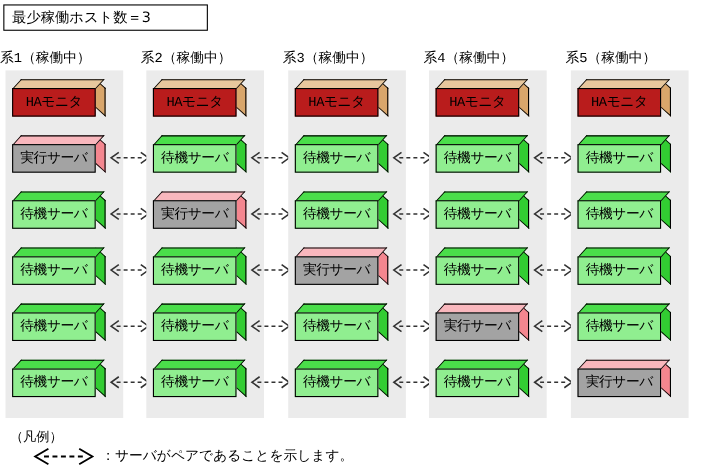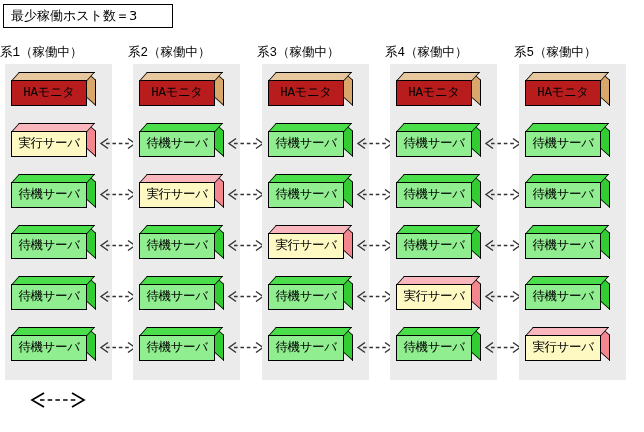--- a/index.html
+++ b/index.html
@@ -14,21 +14,21 @@
     font-family: "DejaVu Sans", "Liberation Sans", sans-serif;
     color: #000000;
     overflow: hidden;
   }
 
   
   #title-box {
     position: absolute;
     left: 3px;
     top: 4px;
-    width: 170px;
+    width: 186px;
     height: 24px;
     border: 1px solid #000000;
     background: #ffffff;
     display: flex;
     align-items: center;
     box-sizing: border-box;
   }
   #title-box .txt {
     font-size: 13px;
     padding-left: 7px;
@@ -115,21 +115,21 @@
 
   
   .c-tan   .face { background: #b91c1c; }
   .c-tan   .top  { background: #e7c79d; }
   .c-tan   .side { background: #d9a66b; }
 
   .c-green .face { background: #90ee90; }
   .c-green .top  { background: #4ade4a; }
   .c-green .side { background: #32cd32; }
 
-  .c-pink  .face { background: #fef9c3; }
+  .c-pink  .face { background: #a3a3a3; }
   .c-pink  .top  { background: #f9b7bd; }
   .c-pink  .side { background: #f4868f; }
 
   
   .pair-arrow {
     position: absolute;
     width: 40px;
     height: 13px;
   }
   .pair-arrow svg { display: block; }
@@ -533,22 +533,24 @@
         <div class="side"></div>
         <div class="top"></div>
         <div class="face">
           <span class="lbl">実行サーバ</span>
         </div>
       </div>
     </div>
   </div>
 
 <div id="legend">
+  <div class="legend-title">（凡例）</div>
   <div class="legend-row">
     <span class="legend-arrow">
       <svg width="62" height="16" viewBox="0 0 62 16">
         <line x1="13" y1="8" x2="49" y2="8" stroke="#000" stroke-width="1.7" stroke-dasharray="4.5,3.2"></line>
         <polyline points="17,1 5,8 17,15" fill="none" stroke="#000" stroke-width="1.7"></polyline>
         <polyline points="45,1 57,8 45,15" fill="none" stroke="#000" stroke-width="1.7"></polyline>
       </svg>
     </span>
+    <span class="legend-text">：サーバがペアであることを示します。</span>
   </div>
 </div>
 
 </body></html>

